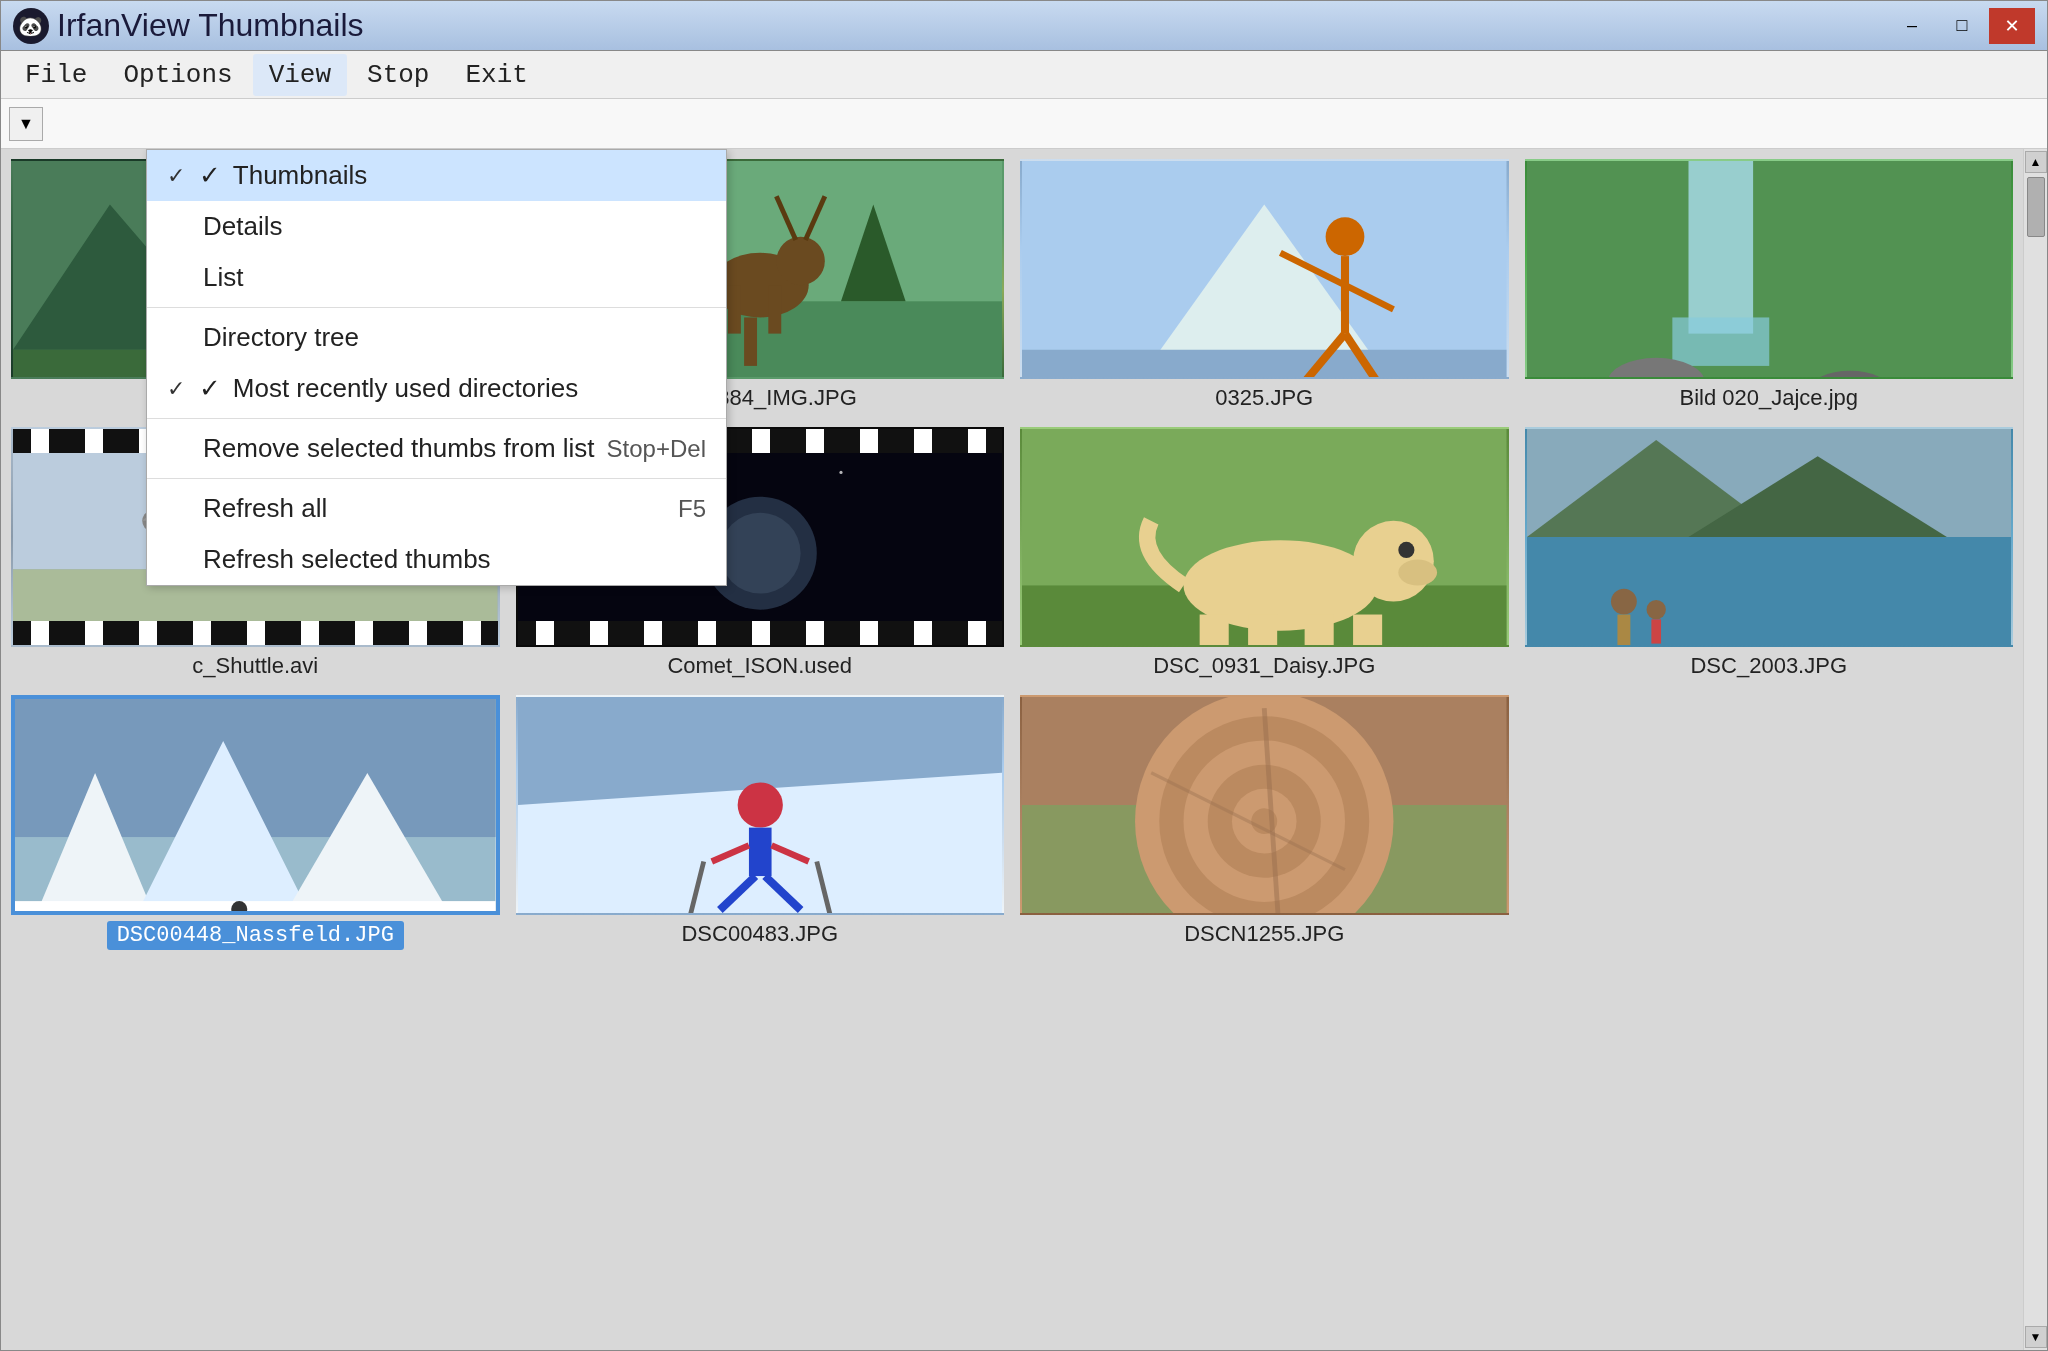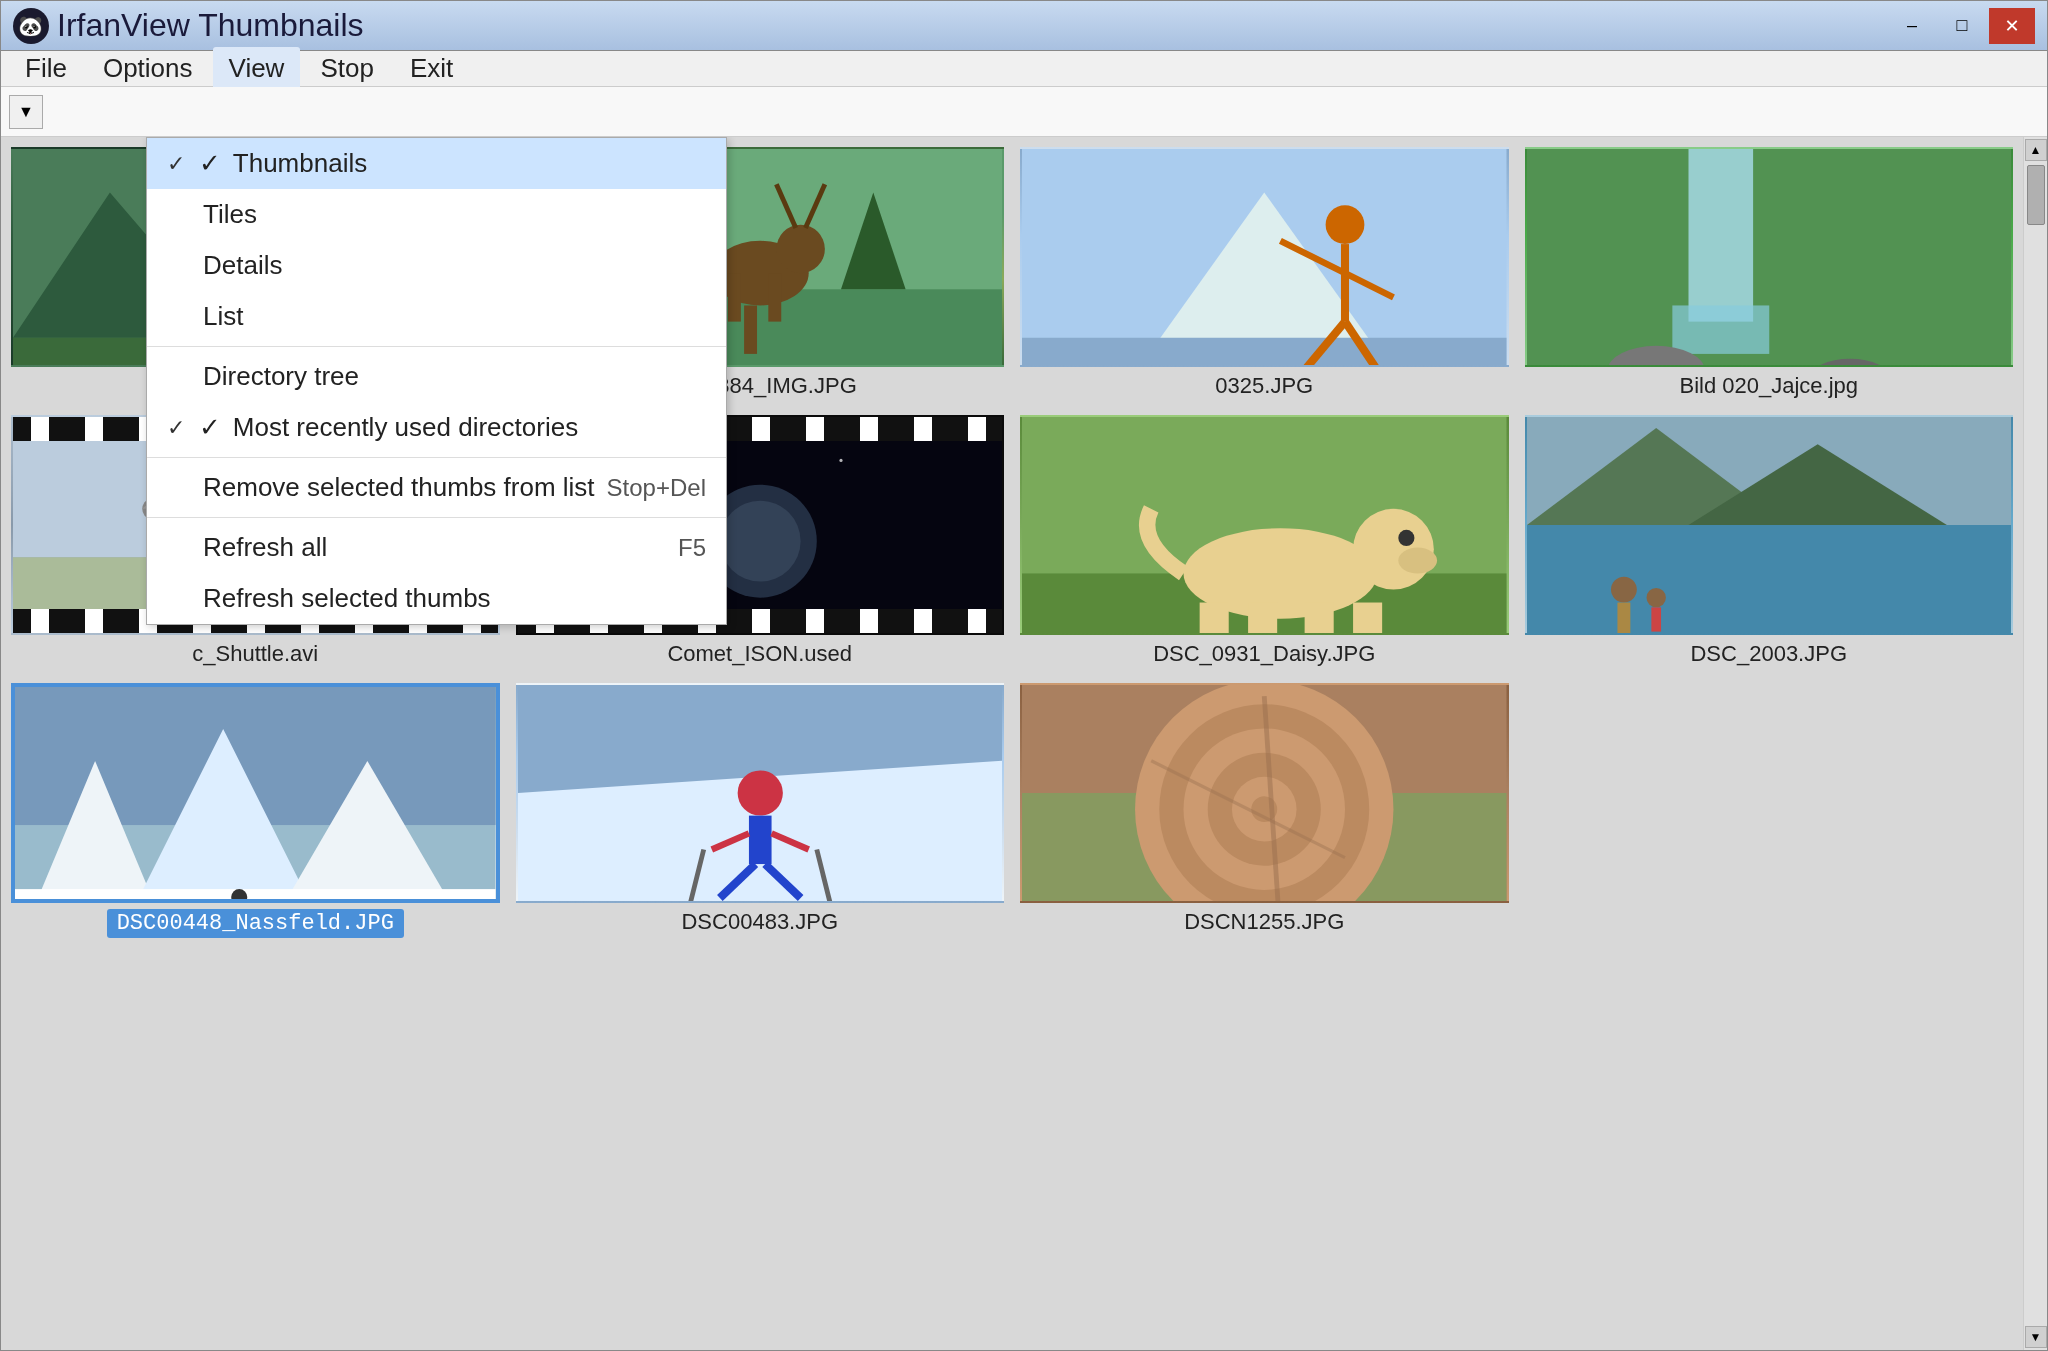--- a/index.html
+++ b/index.html
@@ -67,26 +67,27 @@
       display: flex;
       align-items: center;
       justify-content: center;
       background: transparent;
     }
     .win-btn.close { background: #c0392b; color: white; }
 
     
     .menu-bar {
       background: #f0f0f0;
-      height: 36px;
+      height: 48px;
       display: flex;
       align-items: center;
       padding: 12px 8px;
       border-bottom: 1px solid #ccc;
       gap: 4px;
+      font-family: Liberation Mono, monospace;
     }
     .menu-item {
       padding: 6px 16px;
       font-size: 26px;
       cursor: pointer;
       border-radius: 3px;
       color: #222;
     }
     .menu-item:hover, .menu-item.active { background: #dce8f8; }
 
@@ -575,23 +576,20 @@
     </div>
 
     <div class="dropdown-overlay">
       <div class="dropdown-menu">
 
         <div class="dropdown-menu-item checked view-menu-active">
           <span>✓</span>
           <span>Thumbnails</span>
         </div>
 
-        <div class="dropdown-menu-item">
-          <span>Tiles</span>
-        </div>
 
         <div class="dropdown-menu-item">
           <span>Details</span>
         </div>
 
         <div class="dropdown-menu-item">
           <span>List</span>
         </div>
 
         <div class="dropdown-separator"></div>

